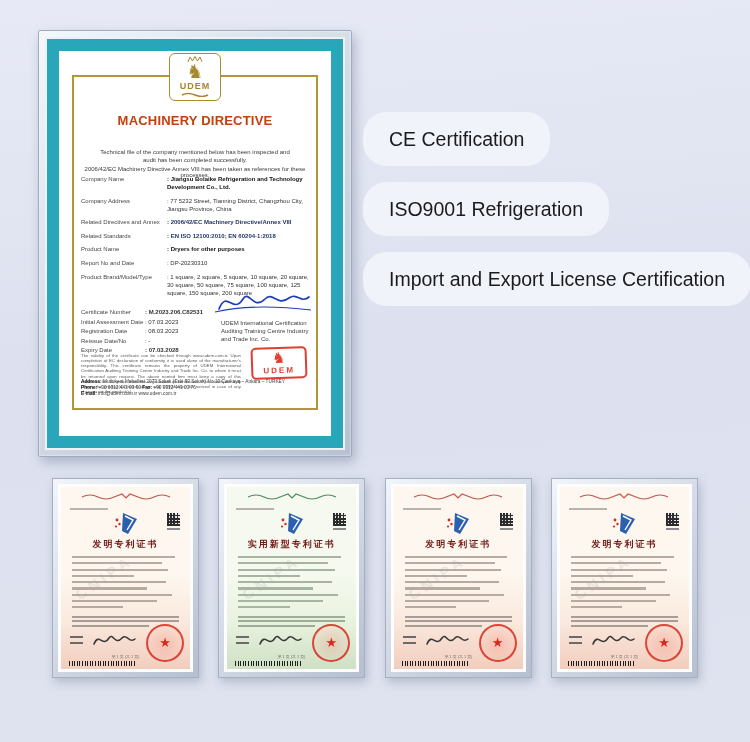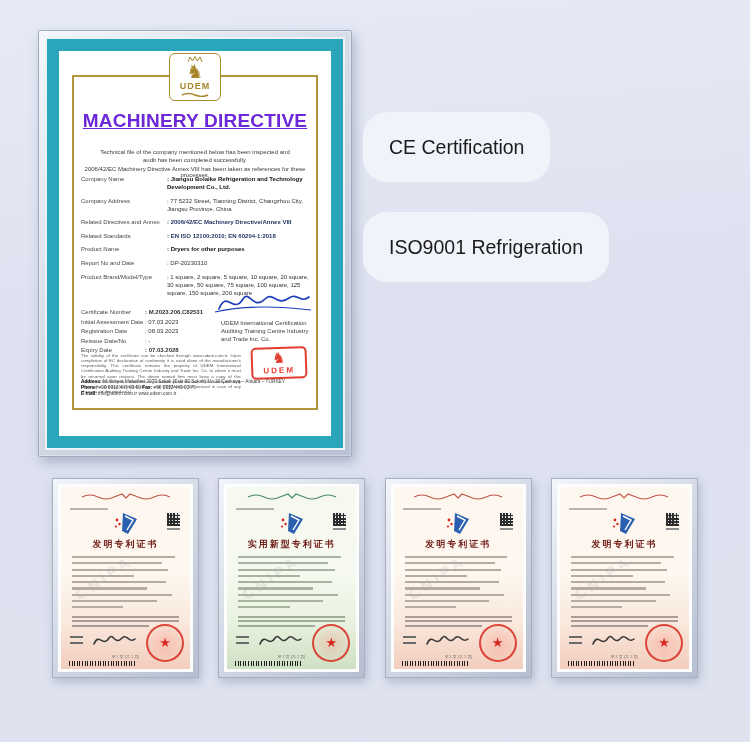--- a/index.html
+++ b/index.html
@@ -19,21 +19,21 @@
 
   .udem-logo{position:absolute;top:2px;left:50%;transform:translateX(-50%);width:46px;
       background:#fff;border:1px solid #ab8c32;border-radius:6px;text-align:center;padding:2px 2px 3px;z-index:3;}
   .crown-svg{display:block;margin:0 auto;}
   .lion-glyph{font-size:19px;line-height:19px;color:#a8862c;}
   .udem-word{font-size:9px;font-weight:bold;letter-spacing:1px;color:#a8862c;}
   .ornament-svg{display:block;margin:1px auto 0;}
 
   .cert-content{position:absolute;inset:0;z-index:2;}
   .c-title{position:absolute;top:62px;left:0;right:0;text-align:center;
-      font-size:19px;line-height:15px;font-weight:bold;color:#6d28d9;letter-spacing:.2px;text-decoration:underline;}
+      font-size:13px;line-height:15px;font-weight:bold;color:#c2410c;letter-spacing:.2px;}
   .c-sub{position:absolute;top:97px;left:34px;right:34px;text-align:center;font-size:6px;line-height:8px;color:#3a3a3a;}
   .c-intro{position:absolute;top:115px;left:22px;right:22px;text-align:center;font-size:6px;color:#3a3a3a;}
   .c-fields{position:absolute;top:124px;left:22px;right:20px;}
   .f-row{display:flex;margin-bottom:5.6px;}
   .f-row .lbl{flex:0 0 86px;font-size:6px;line-height:8px;color:#464646;}
   .f-row .val{flex:1;font-size:6px;line-height:8px;color:#333;}
   .val.b{font-weight:bold;color:#101010;}
   .val.n{font-weight:bold;color:#1c2f5e;}
 
   .c-meta{position:absolute;top:258px;left:22px;width:152px;}
@@ -50,22 +50,22 @@
   .stamp-word{font-size:8px;font-weight:bold;letter-spacing:2px;color:#e23d30;}
 
   .fineprint{position:absolute;left:22px;top:302px;width:258px;font-size:7px;line-height:8.4px;color:#5a5a5a;
       transform:scale(.62);transform-origin:0 0;text-align:justify;}
   .addr-block{position:absolute;left:22px;top:327px;width:300px;transform:scale(.68);transform-origin:0 0;
       font-size:7px;line-height:9px;color:#3a3a3a;}
   .addr-block b{color:#151515;}
 
   
   .badges{position:absolute;left:363px;top:112px;}
-  .pill{display:table;margin-bottom:30px;background:#f1f3fa;border-radius:24px;
-      padding:12px 26px;height:46px;line-height:46px;font-size:19.5px;color:#1b1b1d;white-space:nowrap;}
+  .pill{display:table;margin-bottom:16px;background:#f1f3fa;border-radius:24px;
+      padding:4px 26px;height:46px;line-height:46px;font-size:19.5px;color:#1b1b1d;white-space:nowrap;}
 
   
   .patents{position:absolute;left:52px;top:478px;width:646px;display:flex;justify-content:space-between;}
   .p-frame{width:147px;height:200px;box-sizing:border-box;
       background:linear-gradient(135deg,#f2f5fa 0%,#d6dce7 45%,#b5bfd0 100%);
       border:1px solid #a6b0c2;padding:5px;box-shadow:2px 4px 9px rgba(80,92,120,.3);}
   .p-mat{width:100%;height:100%;box-sizing:border-box;background:#fdfdfd;padding:3px;}
   .p-paper{position:relative;width:100%;height:100%;overflow:hidden;}
   .p-frame.red .p-paper{background:linear-gradient(to top,#f2cdbd 0%,#fae9dd 26%,#fdf7ef 52%);color:#c2574a;}
   .p-frame.green .p-paper{background:linear-gradient(to top,#cfe0c5 0%,#e9f2df 26%,#f5f9ef 52%;);color:#4d8a5f;}
@@ -240,20 +240,21 @@
     </div>
   </div>
 
   <div class="badges">
 
       <div class="pill">CE Certification</div>
 
       <div class="pill">ISO9001 Refrigeration</div>
 
 
+      <div class="pill">Import and Export License Certification</div>
     </div>
 
   <div class="patents">
 
       <div class="p-frame red">
         <div class="p-mat">
           <div class="p-paper">
             <span class="p-watermark">CNIPA</span>
             <svg class="p-flo" width="92" height="9" viewBox="0 0 92 9">
               <path d="M2 5 Q10 1 18 5 T34 5 L42 2 L46 6 L50 2 L58 5 Q66 9 74 5 T90 5"></path>

